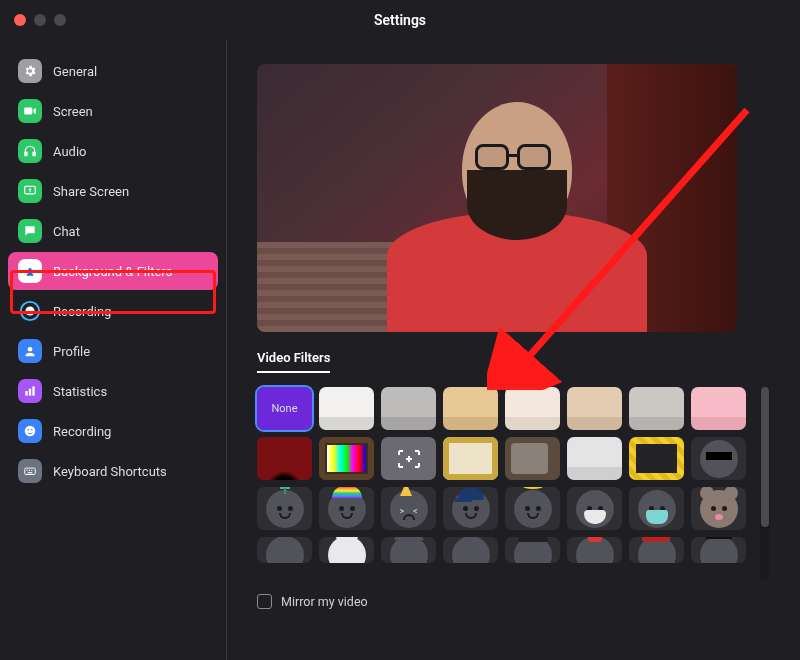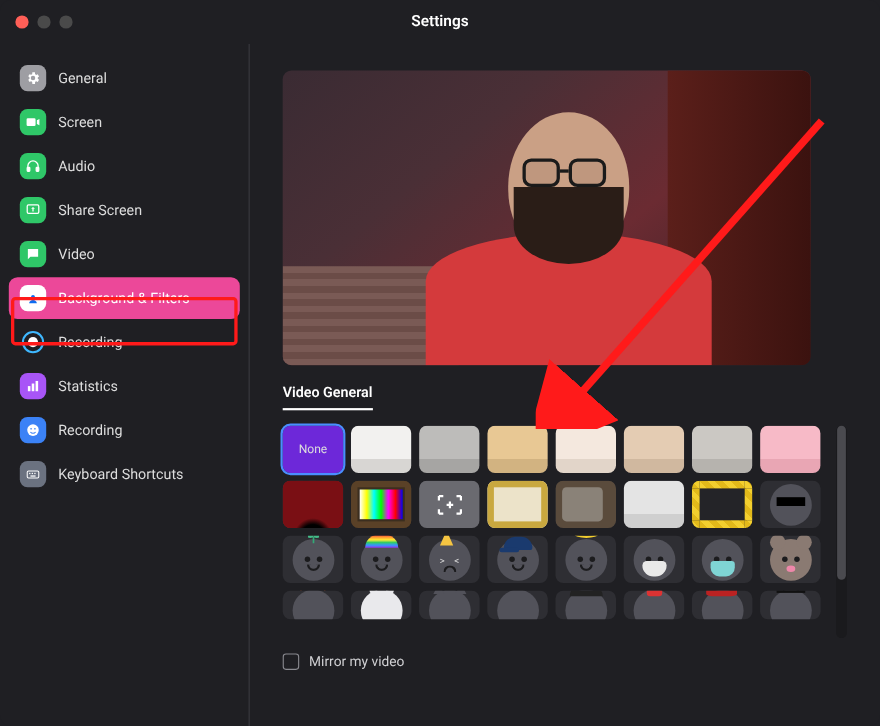--- a/index.html
+++ b/index.html
@@ -102,21 +102,21 @@
         </span>
         <span>Share Screen</span>
       </div>
 
       <div class="sidebar-item">
         <span class="icon" style="background:#2fc768">
           <svg width="14" height="14" viewBox="0 0 24 24" fill="#fff">
               <path d="M4 4h16v12H8l-4 4z"></path>
             </svg>
         </span>
-        <span>Video</span>
+        <span>Chat</span>
       </div>
 
       <div class="sidebar-item active">
         <span class="icon" style="background:#fff">
           <svg width="14" height="14" viewBox="0 0 24 24" fill="#0e6cf1">
               <rect x="3" y="3" width="18" height="18" rx="2" fill="#fff"></rect>
               <circle cx="12" cy="10" r="3" fill="#0e6cf1"></circle>
               <path d="M6 20c0-3 3-5 6-5s6 2 6 5z" fill="#0e6cf1"></path>
             </svg>
         </span>
@@ -126,20 +126,29 @@
       <div class="sidebar-item">
         <span class="icon" style="background:transparent">
           <svg width="22" height="22" viewBox="0 0 24 24">
               <circle cx="12" cy="12" r="10" fill="none" stroke="#3fb8ff" stroke-width="2"></circle>
               <circle cx="12" cy="12" r="5" fill="#fff"></circle>
             </svg>
         </span>
         <span>Recording</span>
       </div>
 
+      <div class="sidebar-item">
+        <span class="icon" style="background:#3b82f6">
+          <svg width="14" height="14" viewBox="0 0 24 24" fill="#fff">
+              <circle cx="12" cy="9" r="4"></circle>
+              <path d="M4 21c0-4 4-6 8-6s8 2 8 6z"></path>
+            </svg>
+        </span>
+        <span>Profile</span>
+      </div>
 
       <div class="sidebar-item">
         <span class="icon" style="background:#a855f7">
           <svg width="14" height="14" viewBox="0 0 24 24" fill="#fff">
               <rect x="4" y="12" width="4" height="8"></rect>
               <rect x="10" y="8" width="4" height="12"></rect>
               <rect x="16" y="4" width="4" height="16"></rect>
             </svg>
         </span>
         <span>Statistics</span>
@@ -178,21 +187,21 @@
         <div class="wardrobe"></div>
         <div class="person">
           <div class="shirt"></div>
           <div class="head"></div>
           <div class="beard"></div>
           <div class="glasses"><span class="lens"></span><span class="bridge"></span><span class="lens"></span></div>
         </div>
       </div>
 
       <div class="tabs">
-        <div class="tab active">Video General</div>
+        <div class="tab active">Video Filters</div>
       </div>
 
       <div class="filters-wrap">
         <div class="filters">
 
           <div class="filter selected">
               <span>None</span>
             </div>
           <div class="filter">
               <div class="tile-bg" style="background:linear-gradient(#f2f1ef 70%,#d8d6d3 70%)"></div>

